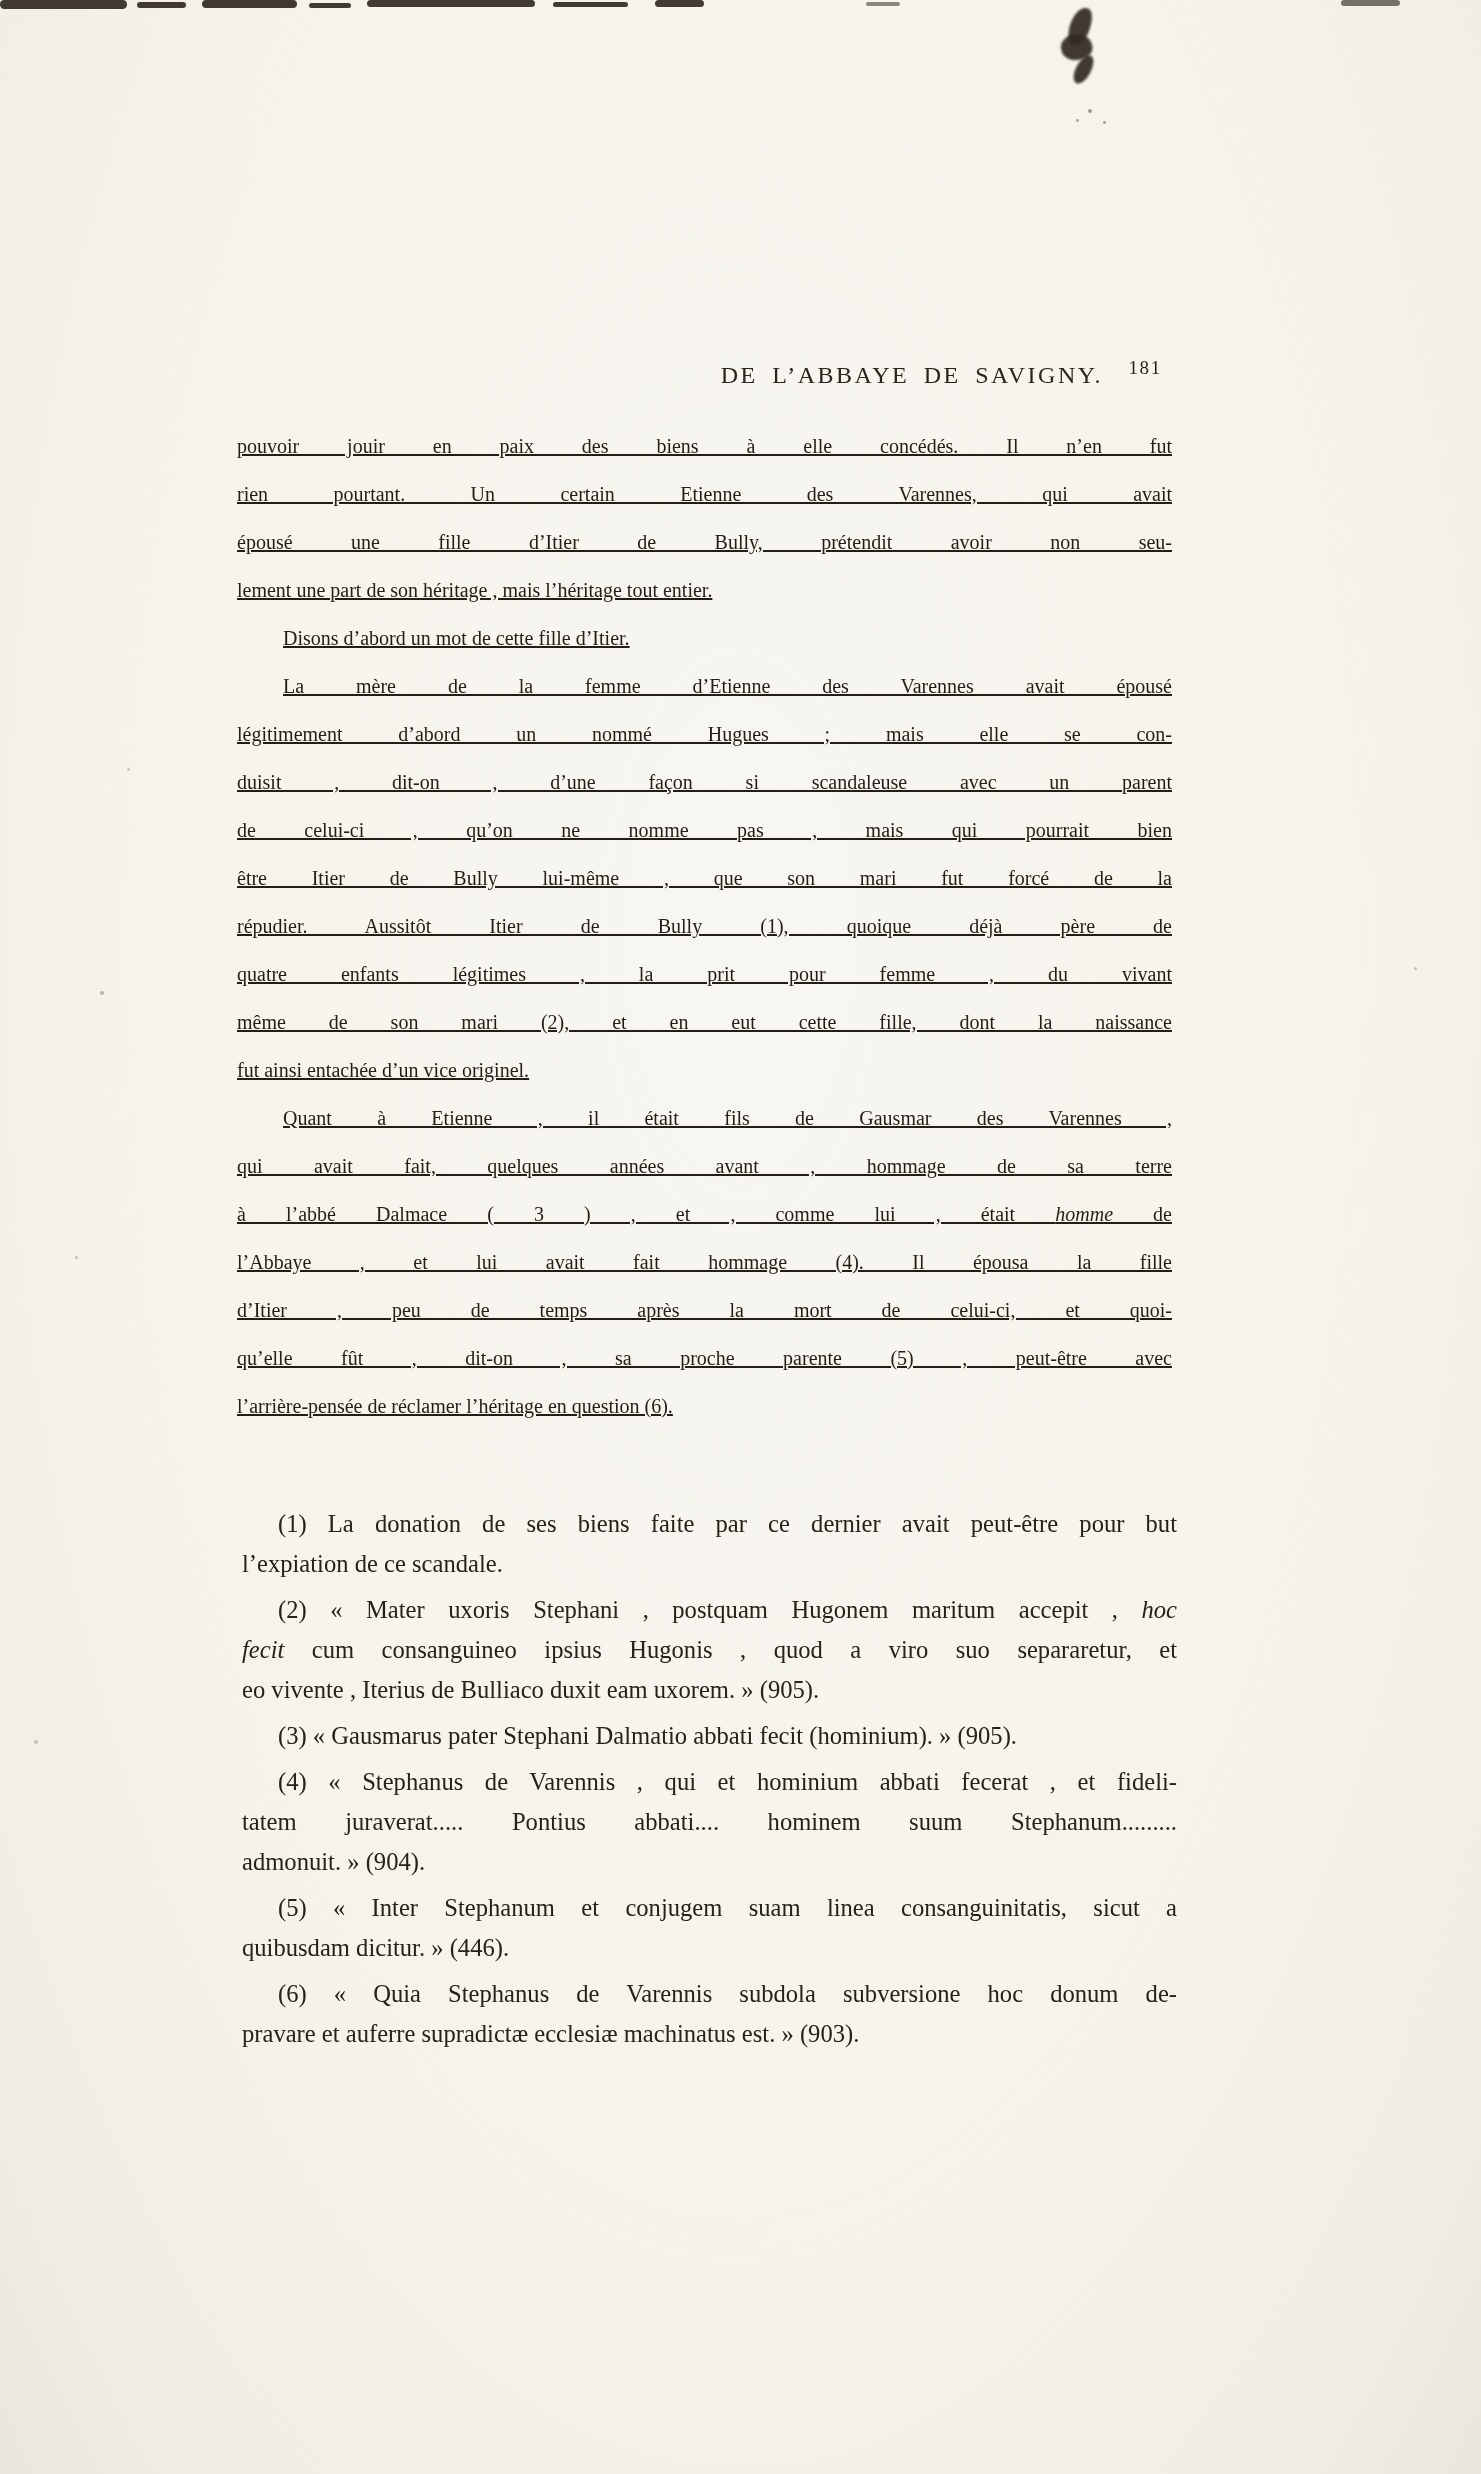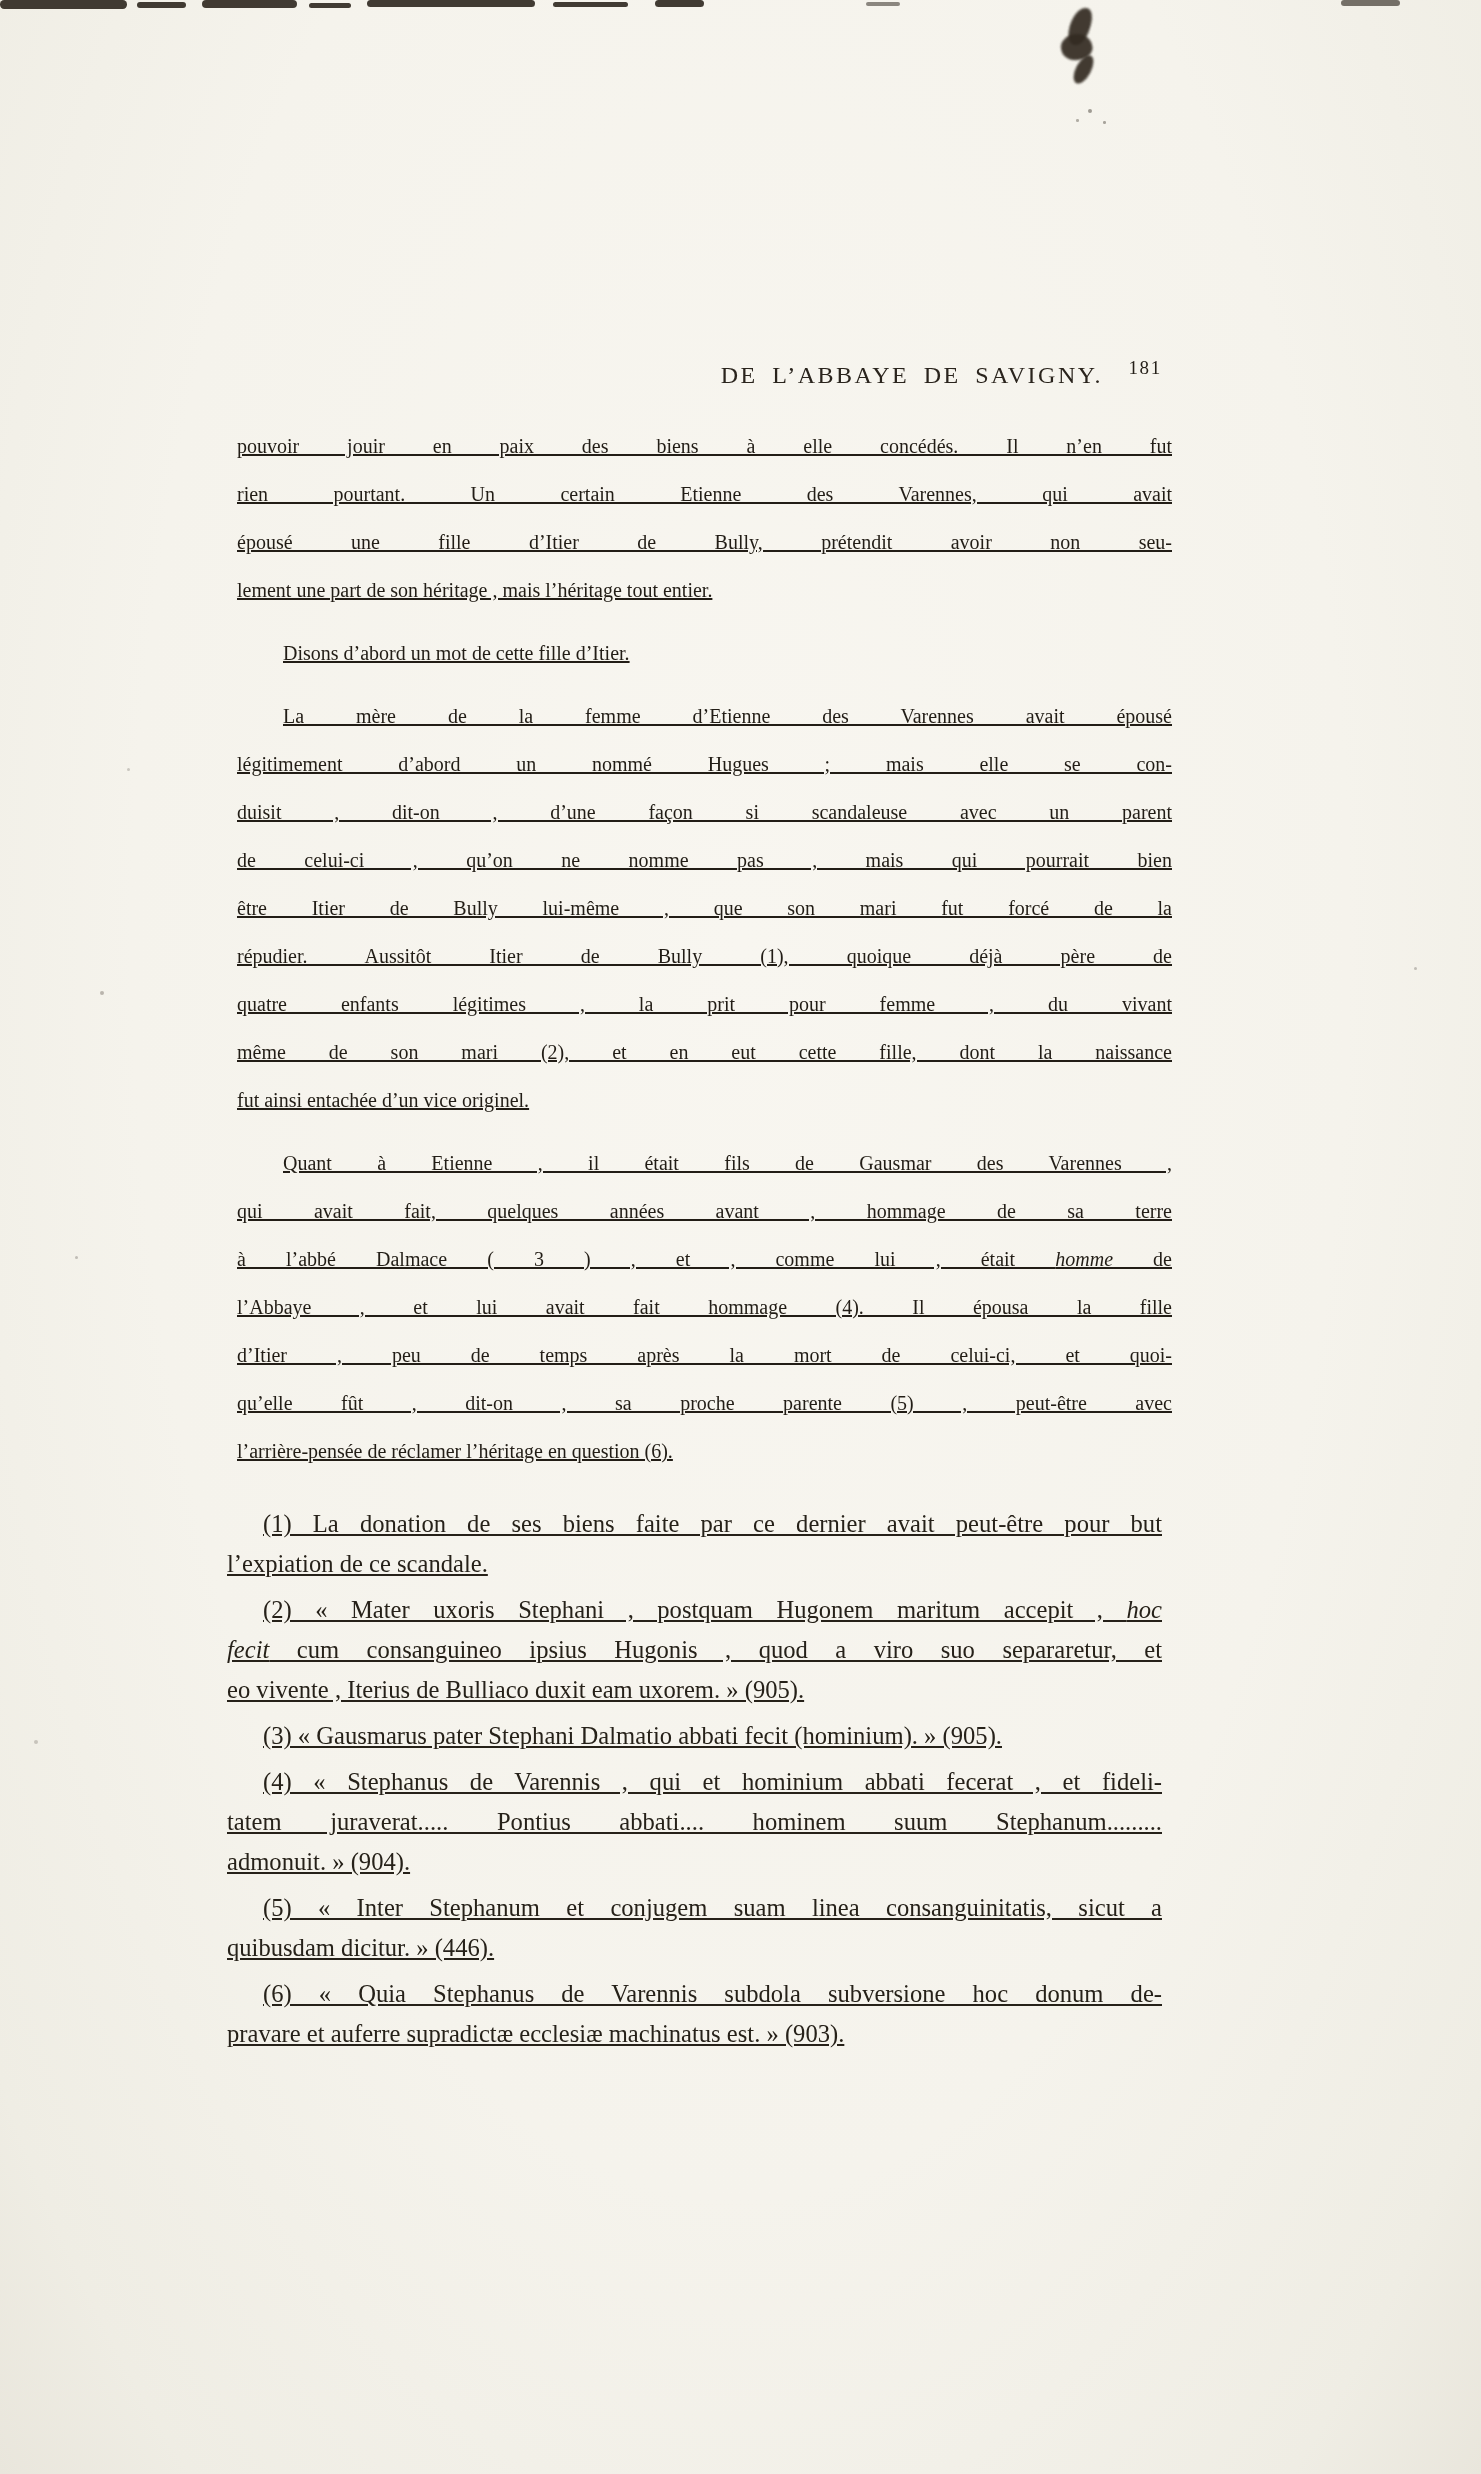--- a/index.html
+++ b/index.html
@@ -26,31 +26,31 @@
   .page-number{
     position:absolute;right:0px;top:-5.1px;
     font-size:19px;letter-spacing:1.7px;color:#241f18;
   }
   
   .body-text{
     position:absolute;left:237px;top:422px;width:935px;
     font-size:20px;line-height:48px;color:#221d16;text-decoration:underline;
   }
   .footnotes{
-    position:absolute;left:227px;top:1504px;width:935px;
-    font-size:24.6px;line-height:40px;color:#262119;text-decoration:underline;
+    position:absolute;left:242px;top:1504px;width:935px;
+    font-size:24.6px;line-height:40px;color:#262119;
   }
   .footnotes .para{margin-bottom:6px;}
   .line{
     text-align:justify;
     text-align-last:justify;
     white-space:normal;
   }
   .line.last{text-align-last:left;}
-  .body-text .line.indent{text-indent:46px;margin-top:15px;}
+  .body-text .line.indent{text-indent:46px;}
   .footnotes .line.indent{text-indent:36px;}
   .it{font-style:italic;}
   
   .mk{position:absolute;background:#221b13;border-radius:4.2px;filter:blur(0.7px);opacity:.85;}
   .spk{position:absolute;background:#4a433a;border-radius:50%;}
   .ink-blot{position:absolute;left:1056px;top:5.1px;width:48px;height:85px;}
   .ink-blot .b{position:absolute;background:#332b22;filter:blur(0.8px);opacity:.92;}
   .b1{left:13.6px;top:1.7px;width:20.4px;height:39px;border-radius:60% 40% 55% 45%;transform:rotate(16deg);}
   .b2{left:5.1px;top:29px;width:31px;height:25.5px;border-radius:50% 60% 45% 55%;transform:rotate(-14deg);}
   .b3{left:20.4px;top:49px;width:15.3px;height:31px;border-radius:50%;transform:rotate(28deg);background:#3a332a;}

